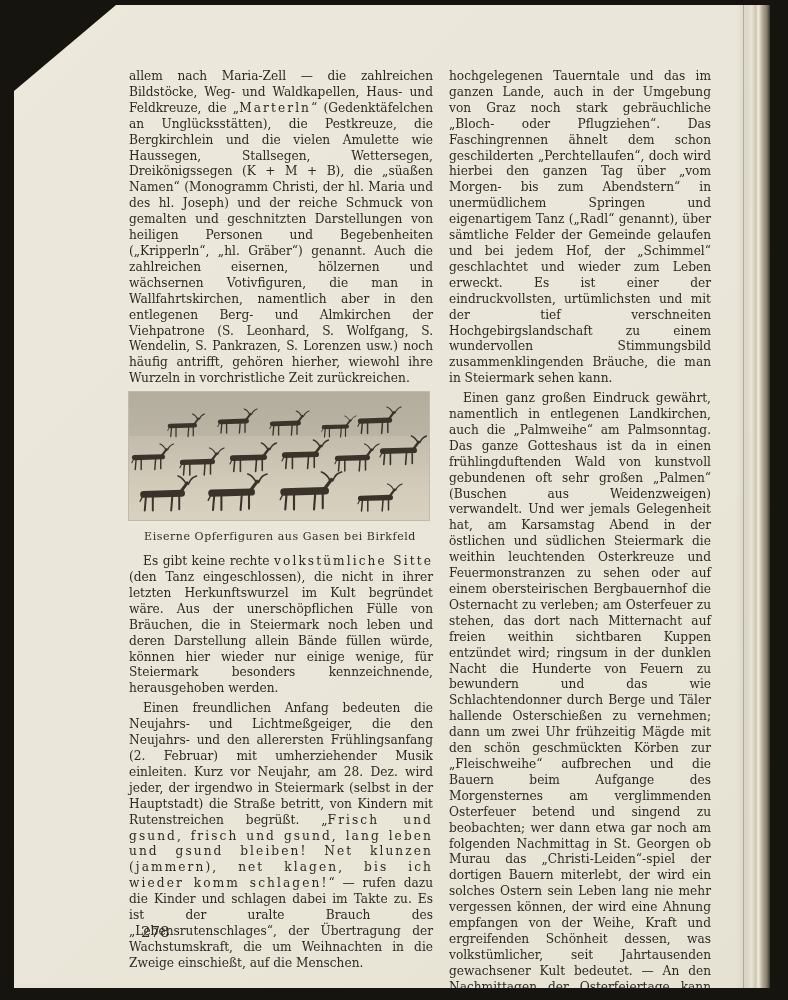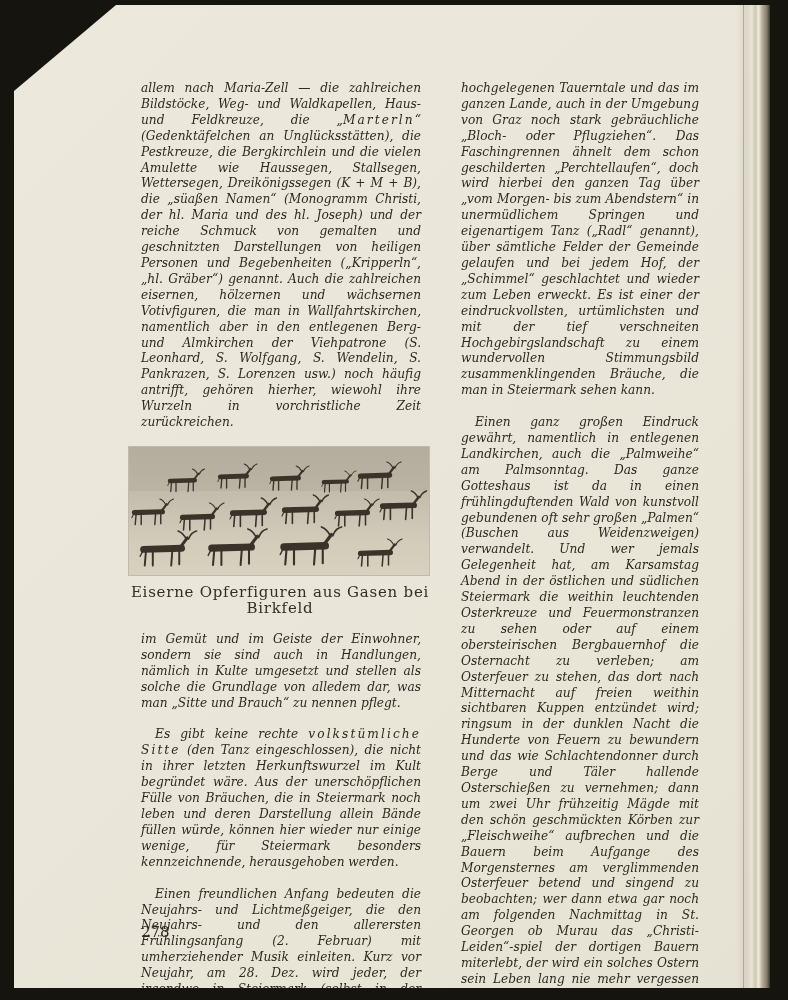--- a/index.html
+++ b/index.html
@@ -21,35 +21,34 @@
     position:absolute;right:26px;top:0;width:1px;height:100%;
     background:rgba(90,80,60,0.35);
   }
   .columns{
     position:absolute;left:111px;top:60px;display:flex;gap:8px;
   }
   .col{color:#2e2a23;}
   .col-left{width:312px;}
   .col-right{width:270px;}
   p.para{
-    margin:16px;font-size:12.2px;line-height:15.9px;text-align:justify;
+    margin:4px;font-size:12.2px;line-height:15.9px;text-align:justify;
     color:#2e2a23;
-    font-style:italic;
   }
   p.para.indent{text-indent:14px;}
   .sp{letter-spacing:0.17em;}
   figure.votive{margin:5px 0 9px 4px;width:302px;}
   .photo{
     width:300px;height:128px;
     background:linear-gradient(180deg,#b6afa0 0%,#c3bcac 35%,#d3ccbb 75%,#d8d1c0 100%);
     box-shadow:0 0 0 1px rgba(60,55,45,0.25);
   }
   .photo svg{display:block;width:100%;height:100%;}
   figcaption{
-    margin-top:9px;text-align:center;font-size:15px;line-height:16px;
+    margin-top:9px;text-align:center;font-size:11px;line-height:16px;
     letter-spacing:0.05em;color:#332e26;
   }
   .page-number{
     position:absolute;left:127px;top:918px;font-size:15px;color:#2e2a23;
   }
 </style>
 </head>
 <body>
 
 <div class="paper">
@@ -89,21 +88,20 @@
             <use href="#cw" transform="translate(150,80) scale(1.25)"></use>
             <use href="#cw" transform="translate(228,92) scale(0.9)"></use>
           </svg>
         </div>
         <figcaption>
           <div>Eiserne Opferfiguren aus Gasen bei Birkfeld</div>
         </figcaption>
       </figure>
 
       <div>
-          <p class="para">im Gemüt und im Geiste der Einwohner, sondern sie sind auch in Handlungen, nämlich in Kulte umgesetzt und stellen als solche die Grundlage von alledem dar, was man „Sitte und Brauch“ zu nennen pflegt.</p>
           <p class="para indent">Es gibt keine rechte <span class="sp">volkstümliche Sitte</span> (den Tanz eingeschlossen), die nicht in ihrer letzten Herkunftswurzel im Kult begründet wäre. Aus der unerschöpflichen Fülle von Bräuchen, die in Steiermark noch leben und deren Darstellung allein Bände füllen würde, können hier wieder nur einige wenige, für Steiermark besonders kennzeichnende, herausgehoben werden.</p>
           <p class="para indent">Einen freundlichen Anfang bedeuten die Neujahrs- und Lichtmeßgeiger, die den Neujahrs- und den allerersten Frühlingsanfang (2. Februar) mit umherziehender Musik einleiten. Kurz vor Neujahr, am 28. Dez. wird jeder, der irgendwo in Steiermark (selbst in der Hauptstadt) die Straße betritt, von Kindern mit Rutenstreichen begrüßt. „<span class="sp">Frisch und gsund, frisch und gsund, lang leben und gsund bleiben! Net klunzen (jammern), net klagen, bis ich wieder komm schlagen!</span>“ — rufen dazu die Kinder und schlagen dabei im Takte zu. Es ist der uralte Brauch des „Lebensrutenschlages“, der Übertragung der Wachstumskraft, die um Weihnachten in die Zweige einschießt, auf die Menschen.</p>
         </div>
     </div>
 
     <div class="col col-right">
         <p class="para">hochgelegenen Tauerntale und das im ganzen Lande, auch in der Umgebung von Graz noch stark gebräuchliche „Bloch- oder Pflugziehen“. Das Faschingrennen ähnelt dem schon geschilderten „Perchtellaufen“, doch wird hierbei den ganzen Tag über „vom Morgen- bis zum Abendstern“ in unermüdlichem Springen und eigenartigem Tanz („Radl“ genannt), über sämtliche Felder der Gemeinde gelaufen und bei jedem Hof, der „Schimmel“ geschlachtet und wieder zum Leben erweckt. Es ist einer der eindruckvollsten, urtümlichsten und mit der tief verschneiten Hochgebirgslandschaft zu einem wundervollen Stimmungsbild zusammenklingenden Bräuche, die man in Steiermark sehen kann.</p>
         <p class="para indent">Einen ganz großen Eindruck gewährt, namentlich in entlegenen Landkirchen, auch die „Palmweihe“ am Palmsonntag. Das ganze Gotteshaus ist da in einen frühlingduftenden Wald von kunstvoll gebundenen oft sehr großen „Palmen“ (Buschen aus Weidenzweigen) verwandelt. Und wer jemals Gelegenheit hat, am Karsamstag Abend in der östlichen und südlichen Steiermark die weithin leuchtenden Osterkreuze und Feuermonstranzen zu sehen oder auf einem obersteirischen Bergbauernhof die Osternacht zu verleben; am Osterfeuer zu stehen, das dort nach Mitternacht auf freien weithin sichtbaren Kuppen entzündet wird; ringsum in der dunklen Nacht die Hunderte von Feuern zu bewundern und das wie Schlachtendonner durch Berge und Täler hallende Osterschießen zu vernehmen; dann um zwei Uhr frühzeitig Mägde mit den schön geschmückten Körben zur „Fleischweihe“ aufbrechen und die Bauern beim Aufgange des Morgensternes am verglimmenden Osterfeuer betend und singend zu beobachten; wer dann etwa gar noch am folgenden Nachmittag in St. Georgen ob Murau das „Christi-Leiden“-spiel der dortigen Bauern miterlebt, der wird ein solches Ostern sein Leben lang nie mehr vergessen können, der wird eine Ahnung empfangen von der Weihe, Kraft und ergreifenden Schönheit dessen, was volkstümlicher, seit Jahrtausenden gewachsener Kult bedeutet. — An den Nachmittagen der Osterfeiertage kann man überall, besonders aber in Obersteier, auf den „Osterangern“ fröhliche, bäuerliche Kraft- und Gesellschaftsspiele sehen und sich an den buntgefärbten Ostereiern freuen, die ebenso wie die an den Kartagen gelegten „“ verchristlichte Fruchtbarkeitssymbole sind.</p>
       </div>
   </div>

